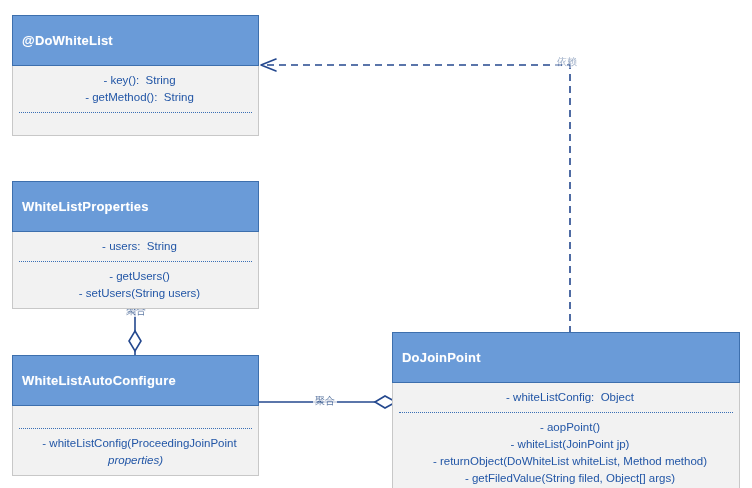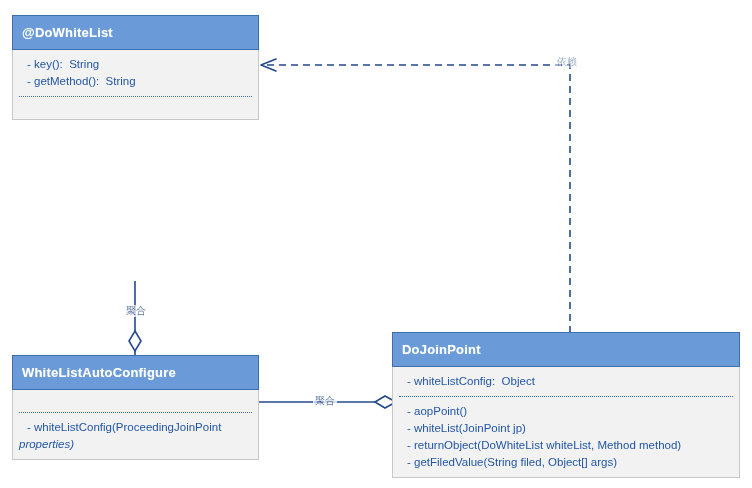--- a/index.html
+++ b/index.html
@@ -35,21 +35,21 @@
     box-sizing: border-box;
     background: #6a9bd8;
     border: 1px solid #3d6fad;
     color: #ffffff;
     font-weight: bold;
     font-size: 13px;
     letter-spacing: 0.2px;
     display: flex;
     align-items: center;
     padding-left: 9px;
-    height: 35px;
+    height: 51px;
     margin: -1px -1px 0 -1px;
     text-shadow: 0 0 1px rgba(255,255,255,0.35);
   }
   .uml-compartment {
     box-sizing: border-box;
     padding: 6px 6px 6px 14px;
     color: #2256a6;
     font-size: 11.5px;
     line-height: 17px;
   }
@@ -58,20 +58,21 @@
     height: 22px;
   }
   .sep {
     border-top: 1px dotted #3a6fb5;
     margin: 0 6px;
     height: 0;
   }
   .member {
     white-space: pre-wrap;
     color: #2256a6;
+    text-align: center;
   }
 
   
   .edge-label {
     position: absolute;
     font-size: 10px;
     color: #2b4f86;
     background: #ffffff;
     padding: 0 2px;
     white-space: nowrap;
@@ -122,20 +123,31 @@
   <div class="uml-class" style="left:12px; top:16px; width:247px;">
     <div class="uml-header">@DoWhiteList</div>
     <div class="uml-compartment">
       <div class="member">- key():  String</div>
       <div class="member">- getMethod():  String</div>
     </div>
     <div class="sep"></div>
     <div class="uml-compartment empty"></div>
   </div>
 
+  <div class="uml-class" style="left:12px; top:182px; width:247px;">
+    <div class="uml-header">WhiteListProperties</div>
+    <div class="uml-compartment">
+      <div class="member">- users:  String</div>
+    </div>
+    <div class="sep"></div>
+    <div class="uml-compartment">
+      <div class="member">- getUsers()</div>
+      <div class="member">- setUsers(String users)</div>
+    </div>
+  </div>
 
   <div class="uml-class" style="left:12px; top:356px; width:247px;">
     <div class="uml-header">WhiteListAutoConfigure</div>
     <div class="uml-compartment empty"></div>
     <div class="sep"></div>
     <div class="uml-compartment">
       <div class="member">- whiteListConfig(ProceedingJoinPoint</div>
       <div class="member" style="margin-left:-8px;font-style:italic;">properties)</div>
     </div>
   </div>

